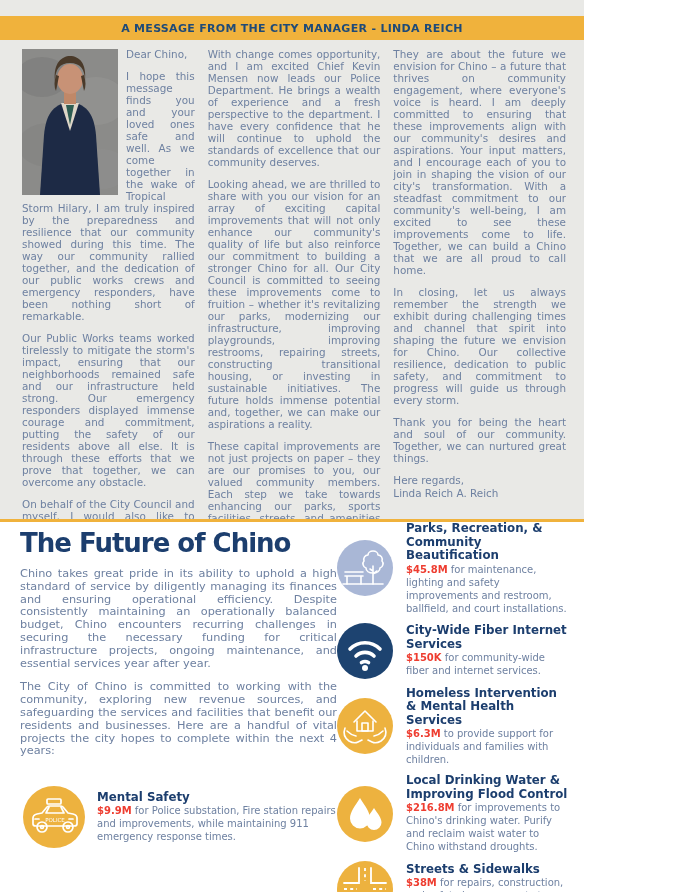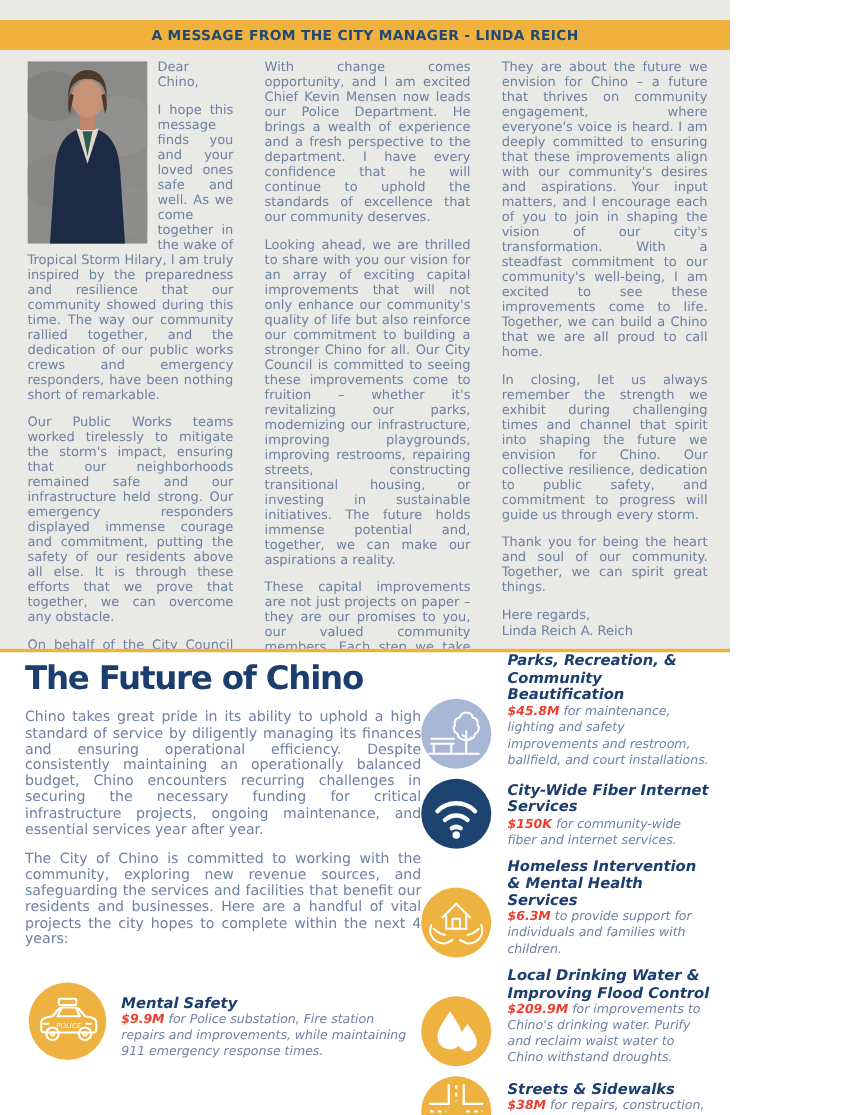--- a/index.html
+++ b/index.html
@@ -6,37 +6,37 @@
   html,body { width:680px; }
   body { font-family:"DejaVu Sans","Liberation Sans",sans-serif; background:#fff; }
   .page { width:584px; height:892px; background:#fff; overflow:hidden; position:relative; }
 
   
   .letter-section { background:#e9e9e6; height:519px; overflow:hidden; }
   .top-gap { height:16px; }
   .banner { background:#f0b23c; height:24px; display:flex; align-items:center; justify-content:center; }
   .banner-title { color:#1e4a78; font-weight:bold; font-size:11px; letter-spacing:.3px; }
 
-  .columns { display:flex; gap:25px; padding:8px 18px 0 22px; }
+  .columns { display:flex; gap:13px; padding:8px 18px 0 22px; }
   .col { flex:1; color:#6e81a1; font-size:10.4px; line-height:12px; text-align:justify; }
   .col p { margin-bottom:10px; }
   .photo { float:left; width:96px; height:146px; margin:1px 8px 3px 0; display:block; }
   .salutation { margin-bottom:10px; }
   .signature-block div { line-height:13px; }
 
   
   .divider { height:3px; background:#f0b23c; }
 
   
   .future { background:#fff; height:370px; display:flex; padding:0 15px 0 20px; overflow:hidden; }
   .future-left { width:317px; flex:none; }
   .future-title { color:#1c3e6e; font-size:26px; font-weight:800; letter-spacing:-1px; white-space:nowrap; margin:6px 0 10px; }
   .future-left p { color:#6e81a1; font-size:11.3px; line-height:12.8px; text-align:justify; margin-bottom:11px; }
 
-  .item { display:flex; align-items:flex-end; margin-bottom:8px;font-style:italic; }
+  .item { display:flex; align-items:center; margin-bottom:8px; }
   .circle { width:56px; height:56px; border-radius:50%; flex:none; display:flex; align-items:center; justify-content:center; margin-right:13px; }
   .c-lightblue { background:#a9b7d6; }
   .c-navy { background:#1d4370; }
   .c-yellow { background:#edb23f; }
   .item-text { flex:1; }
   .item-title { color:#1c3e6e; font-weight:bold; font-size:11.8px; line-height:13.5px; }
   .item-desc { color:#6e81a1; font-size:10px; line-height:13px; }
   .amount { color:#ee3d30; font-weight:bold; }
 
   .ps-item { margin-top:28px; margin-left:3px; }
@@ -80,21 +80,21 @@
       <div class="col">
         <p>With change comes opportunity, and I am excited Chief Kevin Mensen now leads our Police Department. He brings a wealth of experience and a fresh perspective to the department. I have every confidence that he will continue to uphold the standards of excellence that our community deserves.</p>
         <p>Looking ahead, we are thrilled to share with you our vision for an array of exciting capital improvements that will not only enhance our community's quality of life but also reinforce our commitment to building a stronger Chino for all. Our City Council is committed to seeing these improvements come to fruition – whether it's revitalizing our parks, modernizing our infrastructure, improving playgrounds, improving restrooms, repairing streets, constructing transitional housing, or investing in sustainable initiatives. The future holds immense potential and, together, we can make our aspirations a reality.</p>
         <p>These capital improvements are not just projects on paper – they are our promises to you, our valued community members. Each step we take towards enhancing our parks, sports facilities, streets, and amenities is a step towards a brighter and more promising future for Chino.</p>
         <p>These improvements are not just about structures – they are about creating spaces where memories are made, friendships are nurtured, and dreams take flight.</p>
       </div>
 
       <div class="col">
         <p>They are about the future we envision for Chino – a future that thrives on community engagement, where everyone's voice is heard. I am deeply committed to ensuring that these improvements align with our community's desires and aspirations. Your input matters, and I encourage each of you to join in shaping the vision of our city's transformation. With a steadfast commitment to our community's well-being, I am excited to see these improvements come to life. Together, we can build a Chino that we are all proud to call home.</p>
         <p>In closing, let us always remember the strength we exhibit during challenging times and channel that spirit into shaping the future we envision for Chino. Our collective resilience, dedication to public safety, and commitment to progress will guide us through every storm.</p>
-        <p>Thank you for being the heart and soul of our community. Together, we can spirit great things.</p>
+        <p>Thank you for being the heart and soul of our community. Together, we can nurtured great things.</p>
         <div class="signature-block">
           <div>Here regards,</div>
           <div>Linda Reich A. Reich</div>
         </div>
       </div>
 
     </div>
   </div>
 
   <div class="divider"></div>
@@ -187,21 +187,21 @@
 
       <div class="item">
         <div class="circle c-yellow">
           <svg width="56" height="56" viewBox="0 0 56 56" aria-hidden="true">
             <path d="M23 12 C28 20 33 26 33 32.5 a10 10 0 0 1 -20 0 C13 26 18 20 23 12 Z" fill="#fff"></path>
             <path d="M37 22 C41 28 44.5 32 44.5 36.5 a7.5 7.5 0 0 1 -15 0 C29.5 32 33 28 37 22 Z" fill="#fff"></path>
           </svg>
         </div>
         <div class="item-text">
           <div class="item-title">Local Drinking Water &amp; Improving Flood Control</div>
-          <div class="item-desc"><span class="amount">$209.9M</span><span> for improvements to Chino's drinking water. Purify and reclaim waist water to Chino withstand droughts.</span></div>
+          <div class="item-desc"><span class="amount">$216.8M</span><span> for improvements to Chino's drinking water. Purify and reclaim waist water to Chino withstand droughts.</span></div>
         </div>
       </div>
 
       <div class="item">
         <div class="circle c-yellow">
           <svg width="56" height="56" viewBox="0 0 56 56" aria-hidden="true">
             <g stroke="#fff" fill="none" stroke-width="1.8" stroke-linecap="round">
               <path d="M22 7 L22 22 L7 22"></path>
               <path d="M34 7 L34 22 L49 22"></path>
               <path d="M22 49 L22 34 L7 34"></path>

